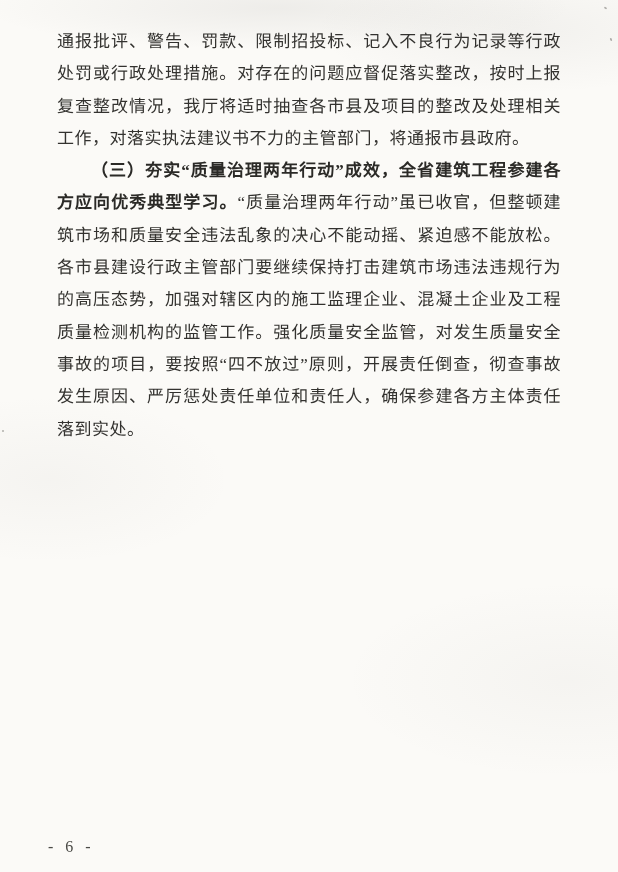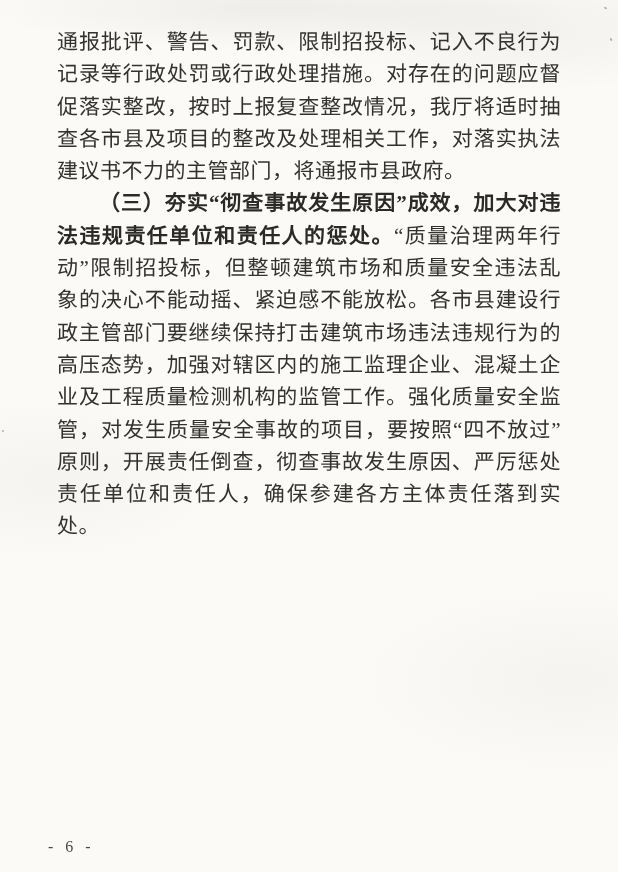--- a/index.html
+++ b/index.html
@@ -20,21 +20,21 @@
       #fbfaf7;
     overflow: hidden;
     font-family: "Liberation Serif", "DejaVu Serif", serif;
   }
   .content {
     position: absolute;
     top: 26px;
     left: 57px;
     width: 504px;
     color: #33322f;
-    font-size: 21px;
+    font-size: 17px;
     line-height: 32.3px;
     text-align: justify;
     text-justify: inter-character;
     letter-spacing: 0.5px;
   }
   .para {
     margin: 0;
   }
   .para.indent {
     text-indent: 2em;
@@ -71,20 +71,20 @@
 
   <span class="speckle s1"></span>
   <span class="speckle s2"></span>
   <span class="speckle s3"></span>
 
   <div class="content">
 
     <p class="para"><span class="seg-regular">通报批评、警告、罚款、限制招投标、记入不良行为记录等行政处罚或行政处理措施。对存在的问题应督促落实整改，按时上报复查整改情况，我厅将适时抽查各市县及项目的整改及处理相关工作，对落实执法建议书不力的主管部门，将通报市县政府。</span></p>
 
 
-    <p class="para indent"><span class="seg-bold">（三）夯实“彻查事故发生原因”成效，加大对违法违规责任单位和责任人的惩处。</span><span class="seg-regular">“质量治理两年行动”限制招投标，但整顿建筑市场和质量安全违法乱象的决心不能动摇、紧迫感不能放松。各市县建设行政主管部门要继续保持打击建筑市场违法违规行为的高压态势，加强对辖区内的施工监理企业、混凝土企业及工程质量检测机构的监管工作。强化质量安全监管，对发生质量安全事故的项目，要按照“四不放过”原则，开展责任倒查，彻查事故发生原因、严厉惩处责任单位和责任人，确保参建各方主体责任落到实处。</span></p>
+    <p class="para indent"><span class="seg-bold">（三）夯实“质量治理两年行动”成效，全省建筑工程参建各方应向优秀典型学习。</span><span class="seg-regular">“质量治理两年行动”虽已收官，但整顿建筑市场和质量安全违法乱象的决心不能动摇、紧迫感不能放松。各市县建设行政主管部门要继续保持打击建筑市场违法违规行为的高压态势，加强对辖区内的施工监理企业、混凝土企业及工程质量检测机构的监管工作。强化质量安全监管，对发生质量安全事故的项目，要按照“四不放过”原则，开展责任倒查，彻查事故发生原因、严厉惩处责任单位和责任人，确保参建各方主体责任落到实处。</span></p>
 
 
   </div>
 
   <div class="page-number">- 6 -</div>
 
 </div>
 
 </body></html>

